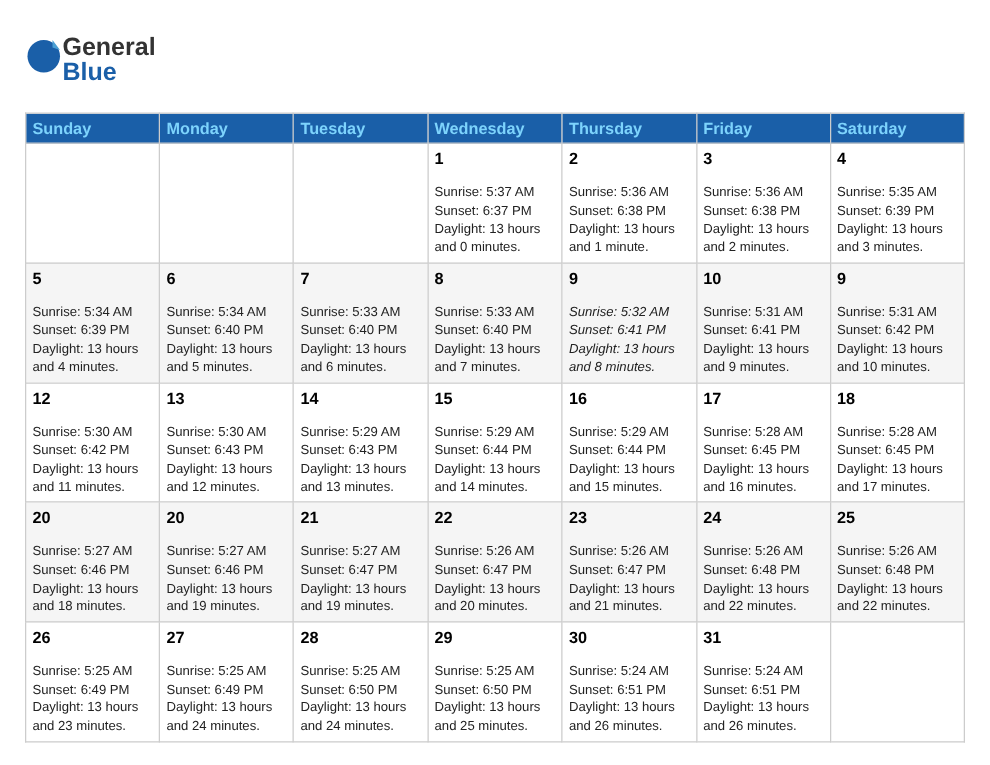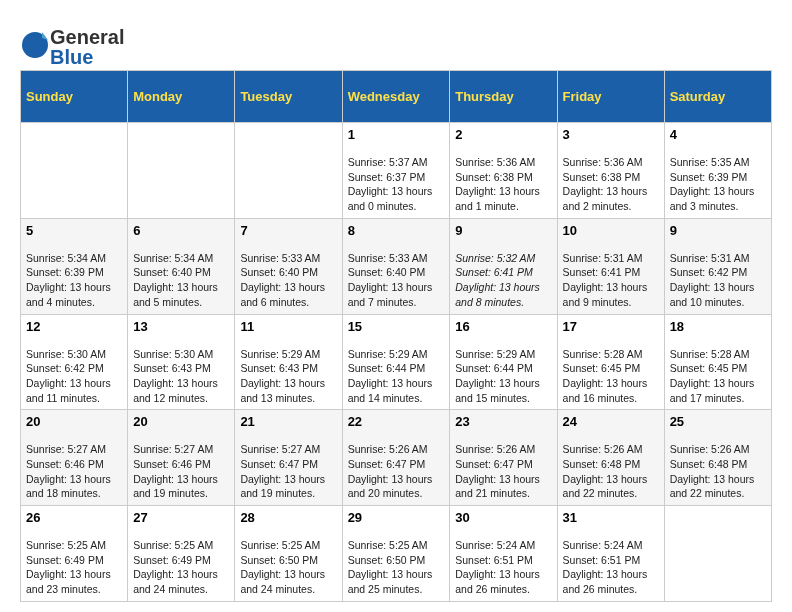--- a/index.html
+++ b/index.html
@@ -7,21 +7,21 @@
       font-family: Arial, sans-serif;
       background: #fff;
       width: 792px;
       min-height: 612px;
       padding: 20px;
     }
     .header {
       display: flex;
       justify-content: space-between;
       align-items: flex-start;
-      margin-bottom: 0;
+      margin-bottom: 20px;
     }
     .logo {
       display: flex;
       flex-direction: column;
       align-items: flex-start;
     }
     .title-block {
       text-align: right;
     }
     .month-title {
@@ -33,23 +33,23 @@
       font-size: 16px;
       color: #444;
     }
     .calendar {
       width: 100%;
       border-collapse: collapse;
       font-size: 11px;
     }
     .calendar th {
       background-color: #1a5fa8;
-      color: #fde047;
+      color: #7dd3fc;
       text-align: left;
-      padding: 18px 5px;
+      padding: 4px 5px;
       font-size: 13px;
       font-weight: bold;
       border: 1px solid #ccc;
     }
     .calendar td {
       border: 1px solid #ccc;
       vertical-align: top;
       padding: 4px 5px;
       width: 108px;
       height: 90px;
@@ -199,21 +199,21 @@
 and 11 minutes.</div>
         </td>
         <td>
           <div class="day-num">13</div>
           <div class="day-info" style="white-space: pre-line;">Sunrise: 5:30 AM
 Sunset: 6:43 PM
 Daylight: 13 hours
 and 12 minutes.</div>
         </td>
         <td>
-          <div class="day-num">11</div>
+          <div class="day-num">14</div>
           <div class="day-info" style="white-space: pre-line;">Sunrise: 5:29 AM
 Sunset: 6:43 PM
 Daylight: 13 hours
 and 13 minutes.</div>
         </td>
         <td>
           <div class="day-num">15</div>
           <div class="day-info" style="white-space: pre-line;">Sunrise: 5:29 AM
 Sunset: 6:44 PM
 Daylight: 13 hours

